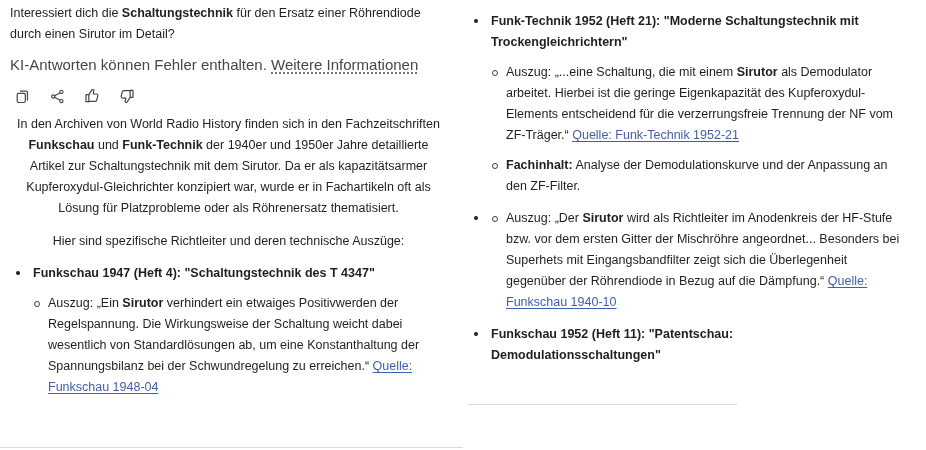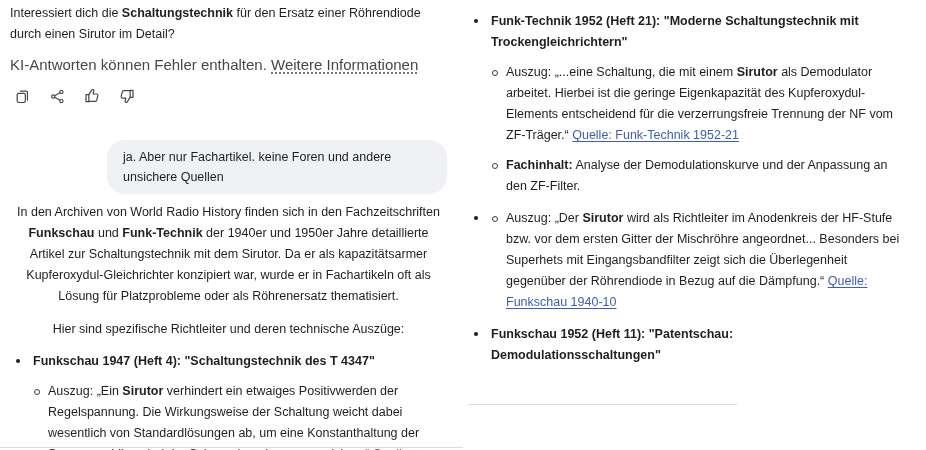--- a/index.html
+++ b/index.html
@@ -89,25 +89,20 @@
           <svg width="18" height="18" viewBox="0 0 24 24" fill="none" stroke="#444746" stroke-width="1.6" stroke-linecap="round" stroke-linejoin="round">
             <g transform="rotate(180 12 12)">
               <path d="M7.8 19.5V10.2L11.9 3.9a1.45 1.45 0 0 1 2.6.8l-.9 4.6h4.5c1.2 0 2 1.1 1.7 2.2l-1.5 6.1a2 2 0 0 1-2 1.5H7.8z"></path>
               <path d="M7.8 10.2H4v9.3h3.8"></path>
             </g>
           </svg>
         </span>
       </button>
     </div>
 
-    <div class="bubble-row">
-      <div class="bubble">
-        <span>ja. Aber nur Fachartikel. keine Foren und andere unsichere Quellen</span>
-      </div>
-    </div>
 
     <p class="para"><span>In den Archiven von World Radio History finden sich in den Fachzeitschriften </span><span class="seg-b">Funkschau</span><span> und </span><span class="seg-b">Funk-Technik</span><span> der 1940er und 1950er Jahre detaillierte Artikel zur Schaltungstechnik mit dem Sirutor. Da er als kapazitätsarmer Kupferoxydul-Gleichrichter konzipiert war, wurde er in Fachartikeln oft als Lösung für Platzprobleme oder als Röhrenersatz thematisiert.</span></p>
 
     <p class="para lead">Hier sind spezifische Richtleiter und deren technische Auszüge:</p>
 
     <ul class="list">
       <li class="main-item">
         <span><span class="seg-b">Funkschau 1947 (Heft 4): "Schaltungstechnik des T 4347"</span></span>
         <ul class="sublist">
           <li class="sub-item"><span class="seg-i">Auszug:</span><span> „Ein </span><span class="seg-b">Sirutor</span><span> verhindert ein etwaiges Positivwerden der Regelspannung. Die Wirkungsweise der Schaltung weicht dabei wesentlich von Standardlösungen ab, um eine Konstanthaltung der Spannungsbilanz bei der Schwundregelung zu erreichen.“ </span><a href="#" class="src-link">Quelle: Funkschau 1948-04</a></li>

